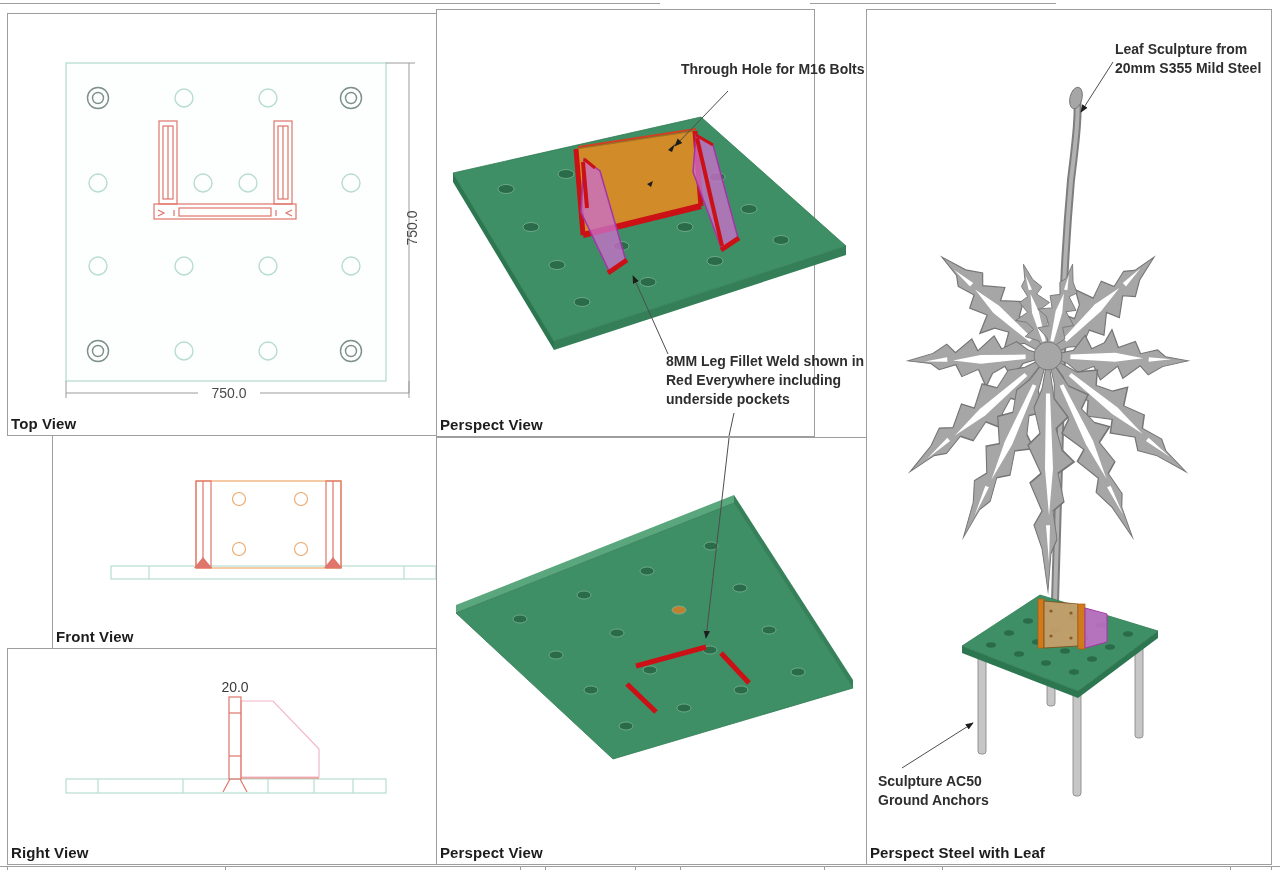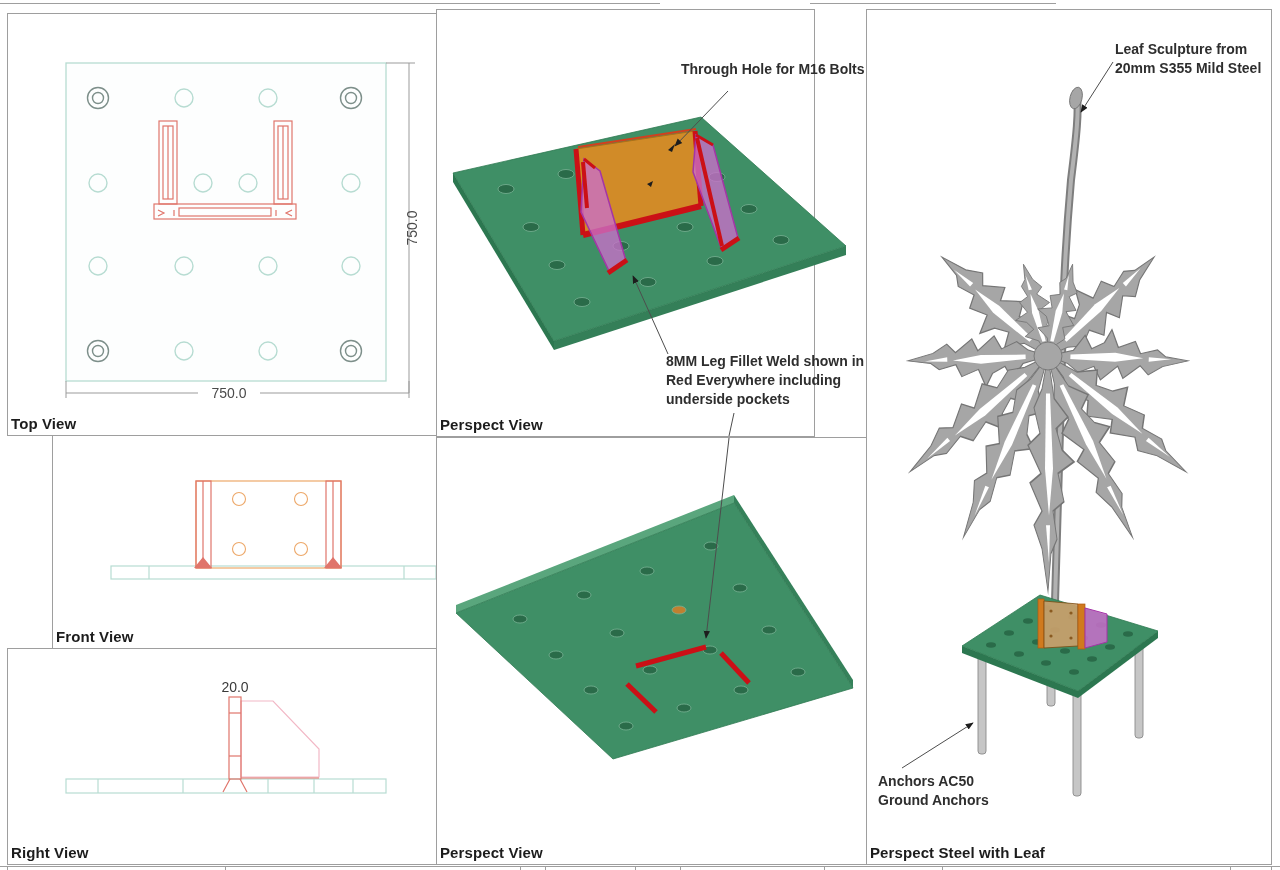--- a/index.html
+++ b/index.html
@@ -321,21 +321,21 @@
       <line x1="246" y1="52" x2="214" y2="102" marker-end="url(#arrow)"></line>
       <line x1="35" y1="758" x2="106" y2="713" marker-end="url(#arrow)"></line>
     </g>
   </svg>
 
   <div class="note" style="left:248px;top:30px;">
     <div>Leaf Sculpture from</div>
     <div>20mm S355 Mild Steel</div>
   </div>
   <div class="note" style="left:11px;top:762px;">
-    <div>Anchors AC50</div>
+    <div>Sculpture AC50</div>
     <div>Ground Anchors</div>
   </div>
   <div class="panel-label">Perspect Steel with Leaf</div>
 </div>
 
 <div style="position:absolute;left:0;top:866px;width:1280px;height:4px;border-top:1px solid #9e9e9e;">
   <div class="hairline" style="left:7px;top:0;width:1px;height:4px;"></div>
   <div class="hairline" style="left:225px;top:0;width:1px;height:4px;"></div>
   <div class="hairline" style="left:520px;top:0;width:1px;height:4px;"></div>
   <div class="hairline" style="left:545px;top:0;width:1px;height:4px;"></div>

